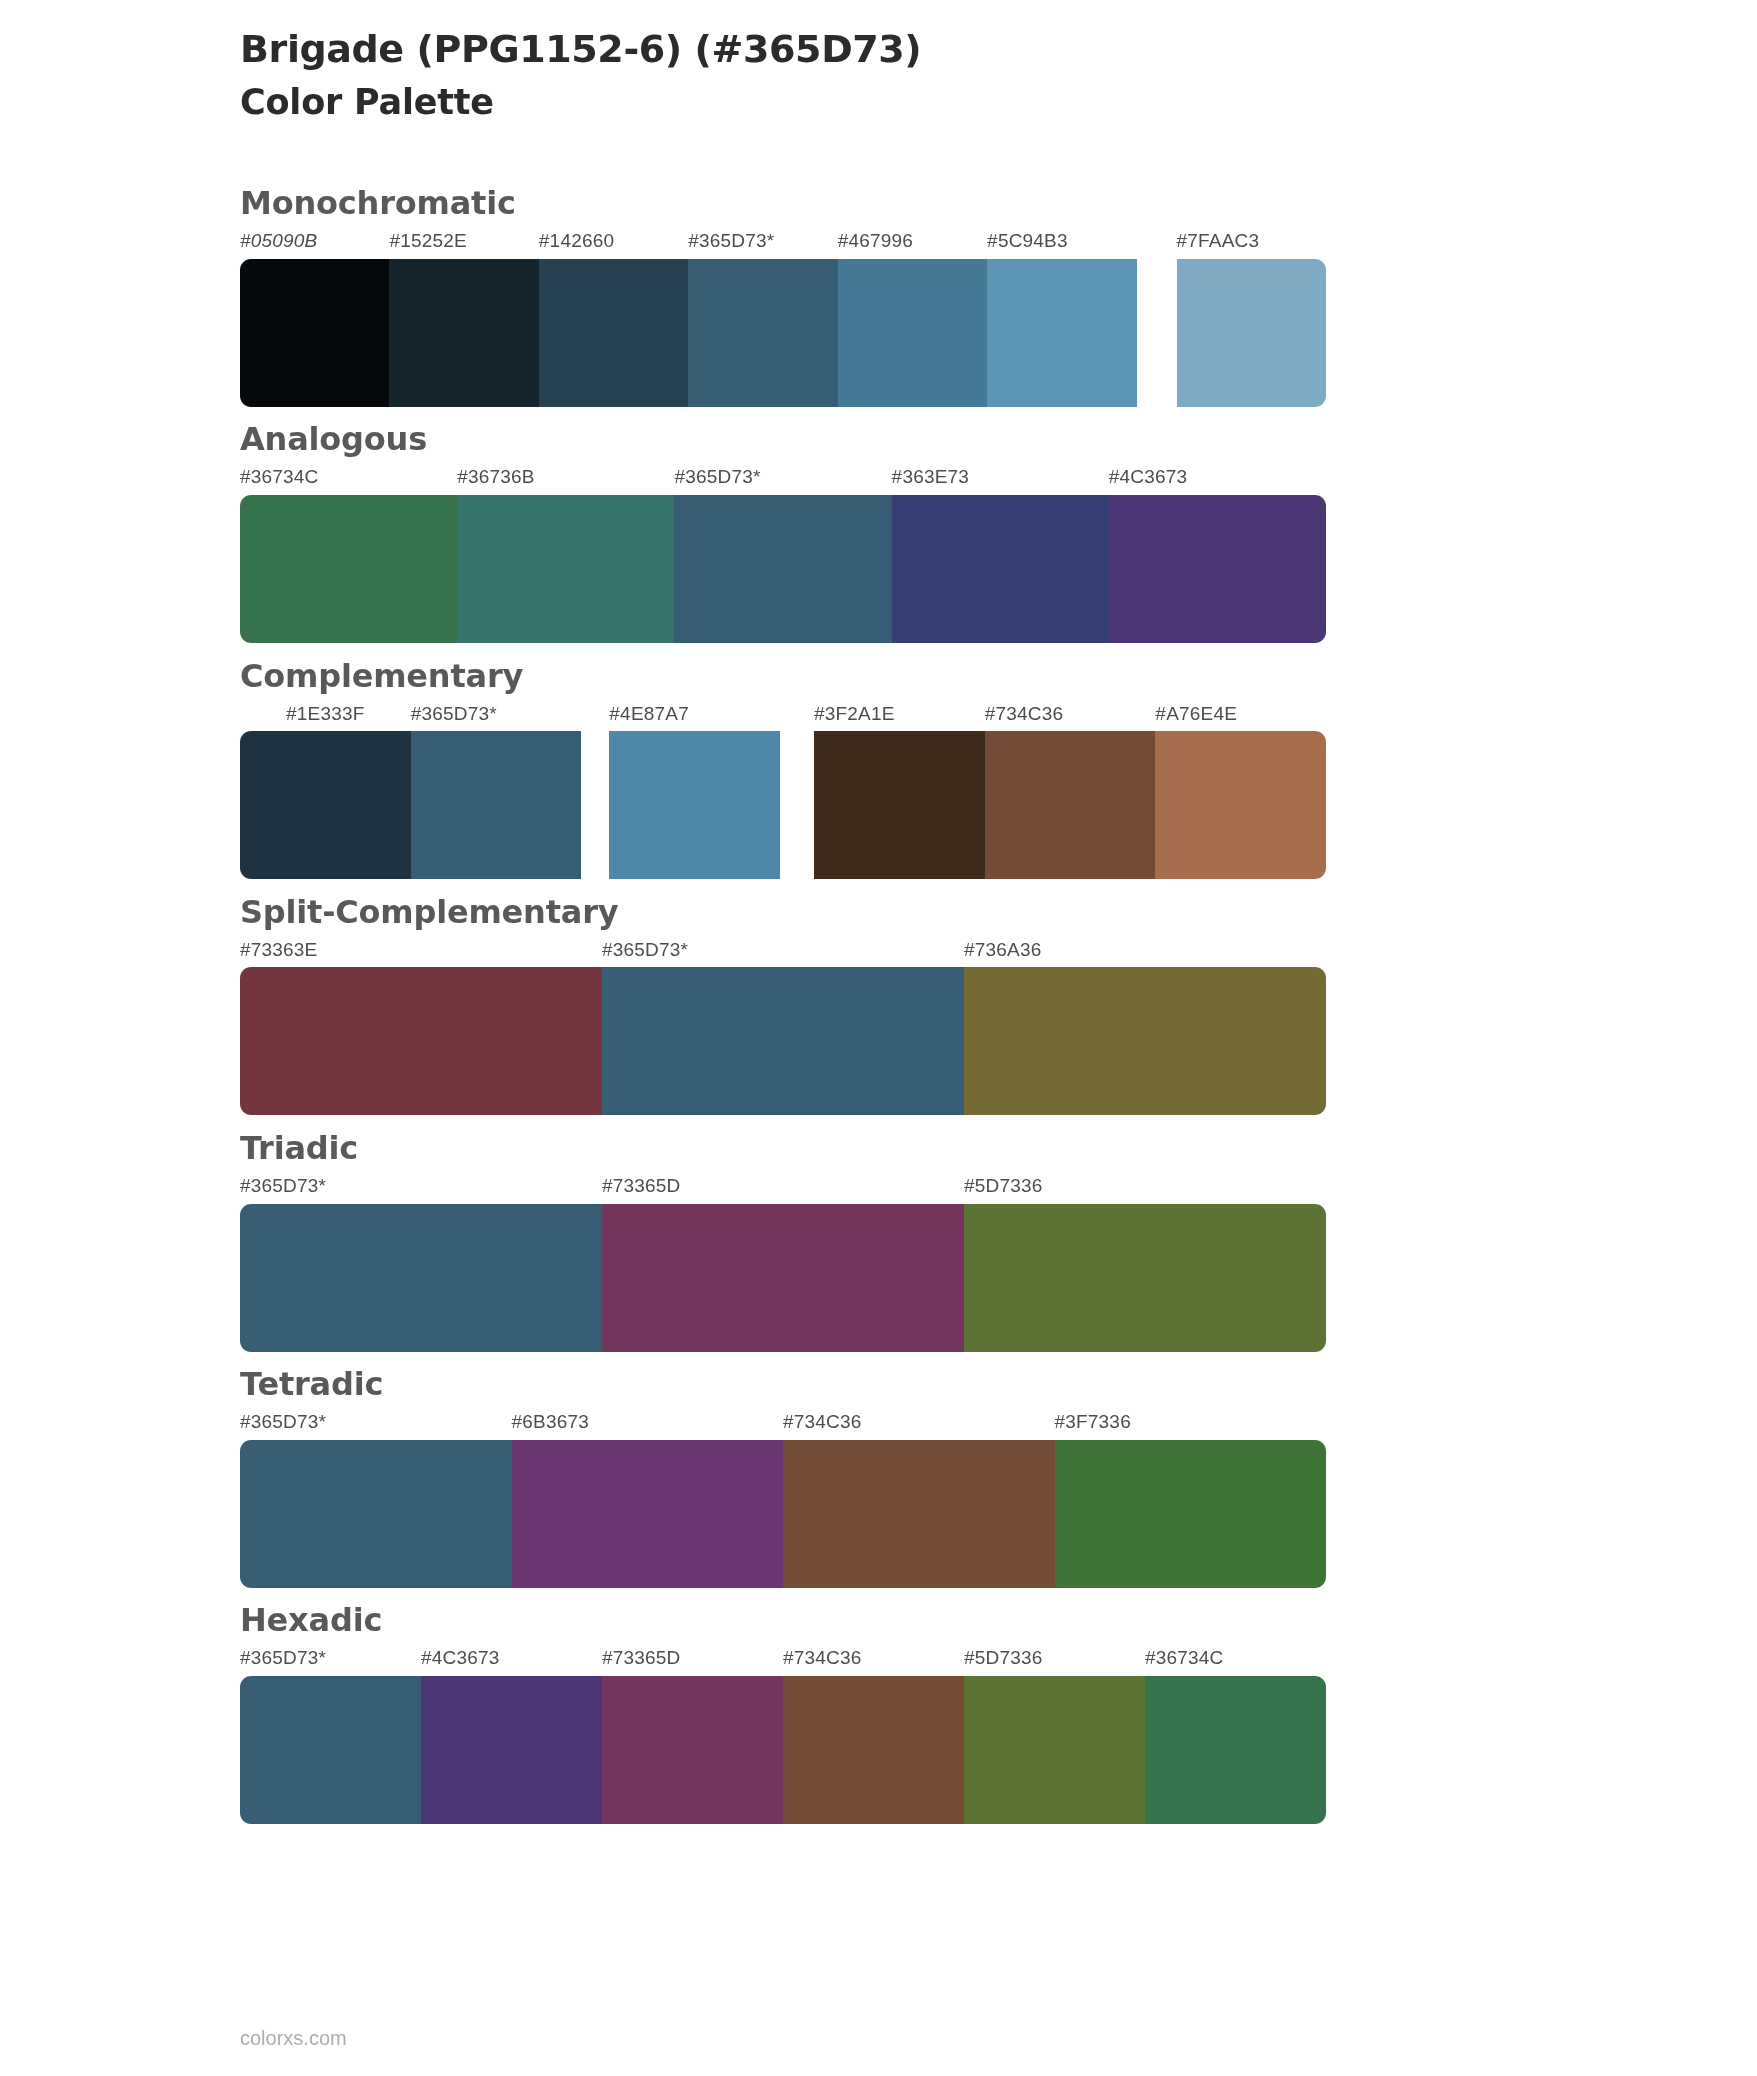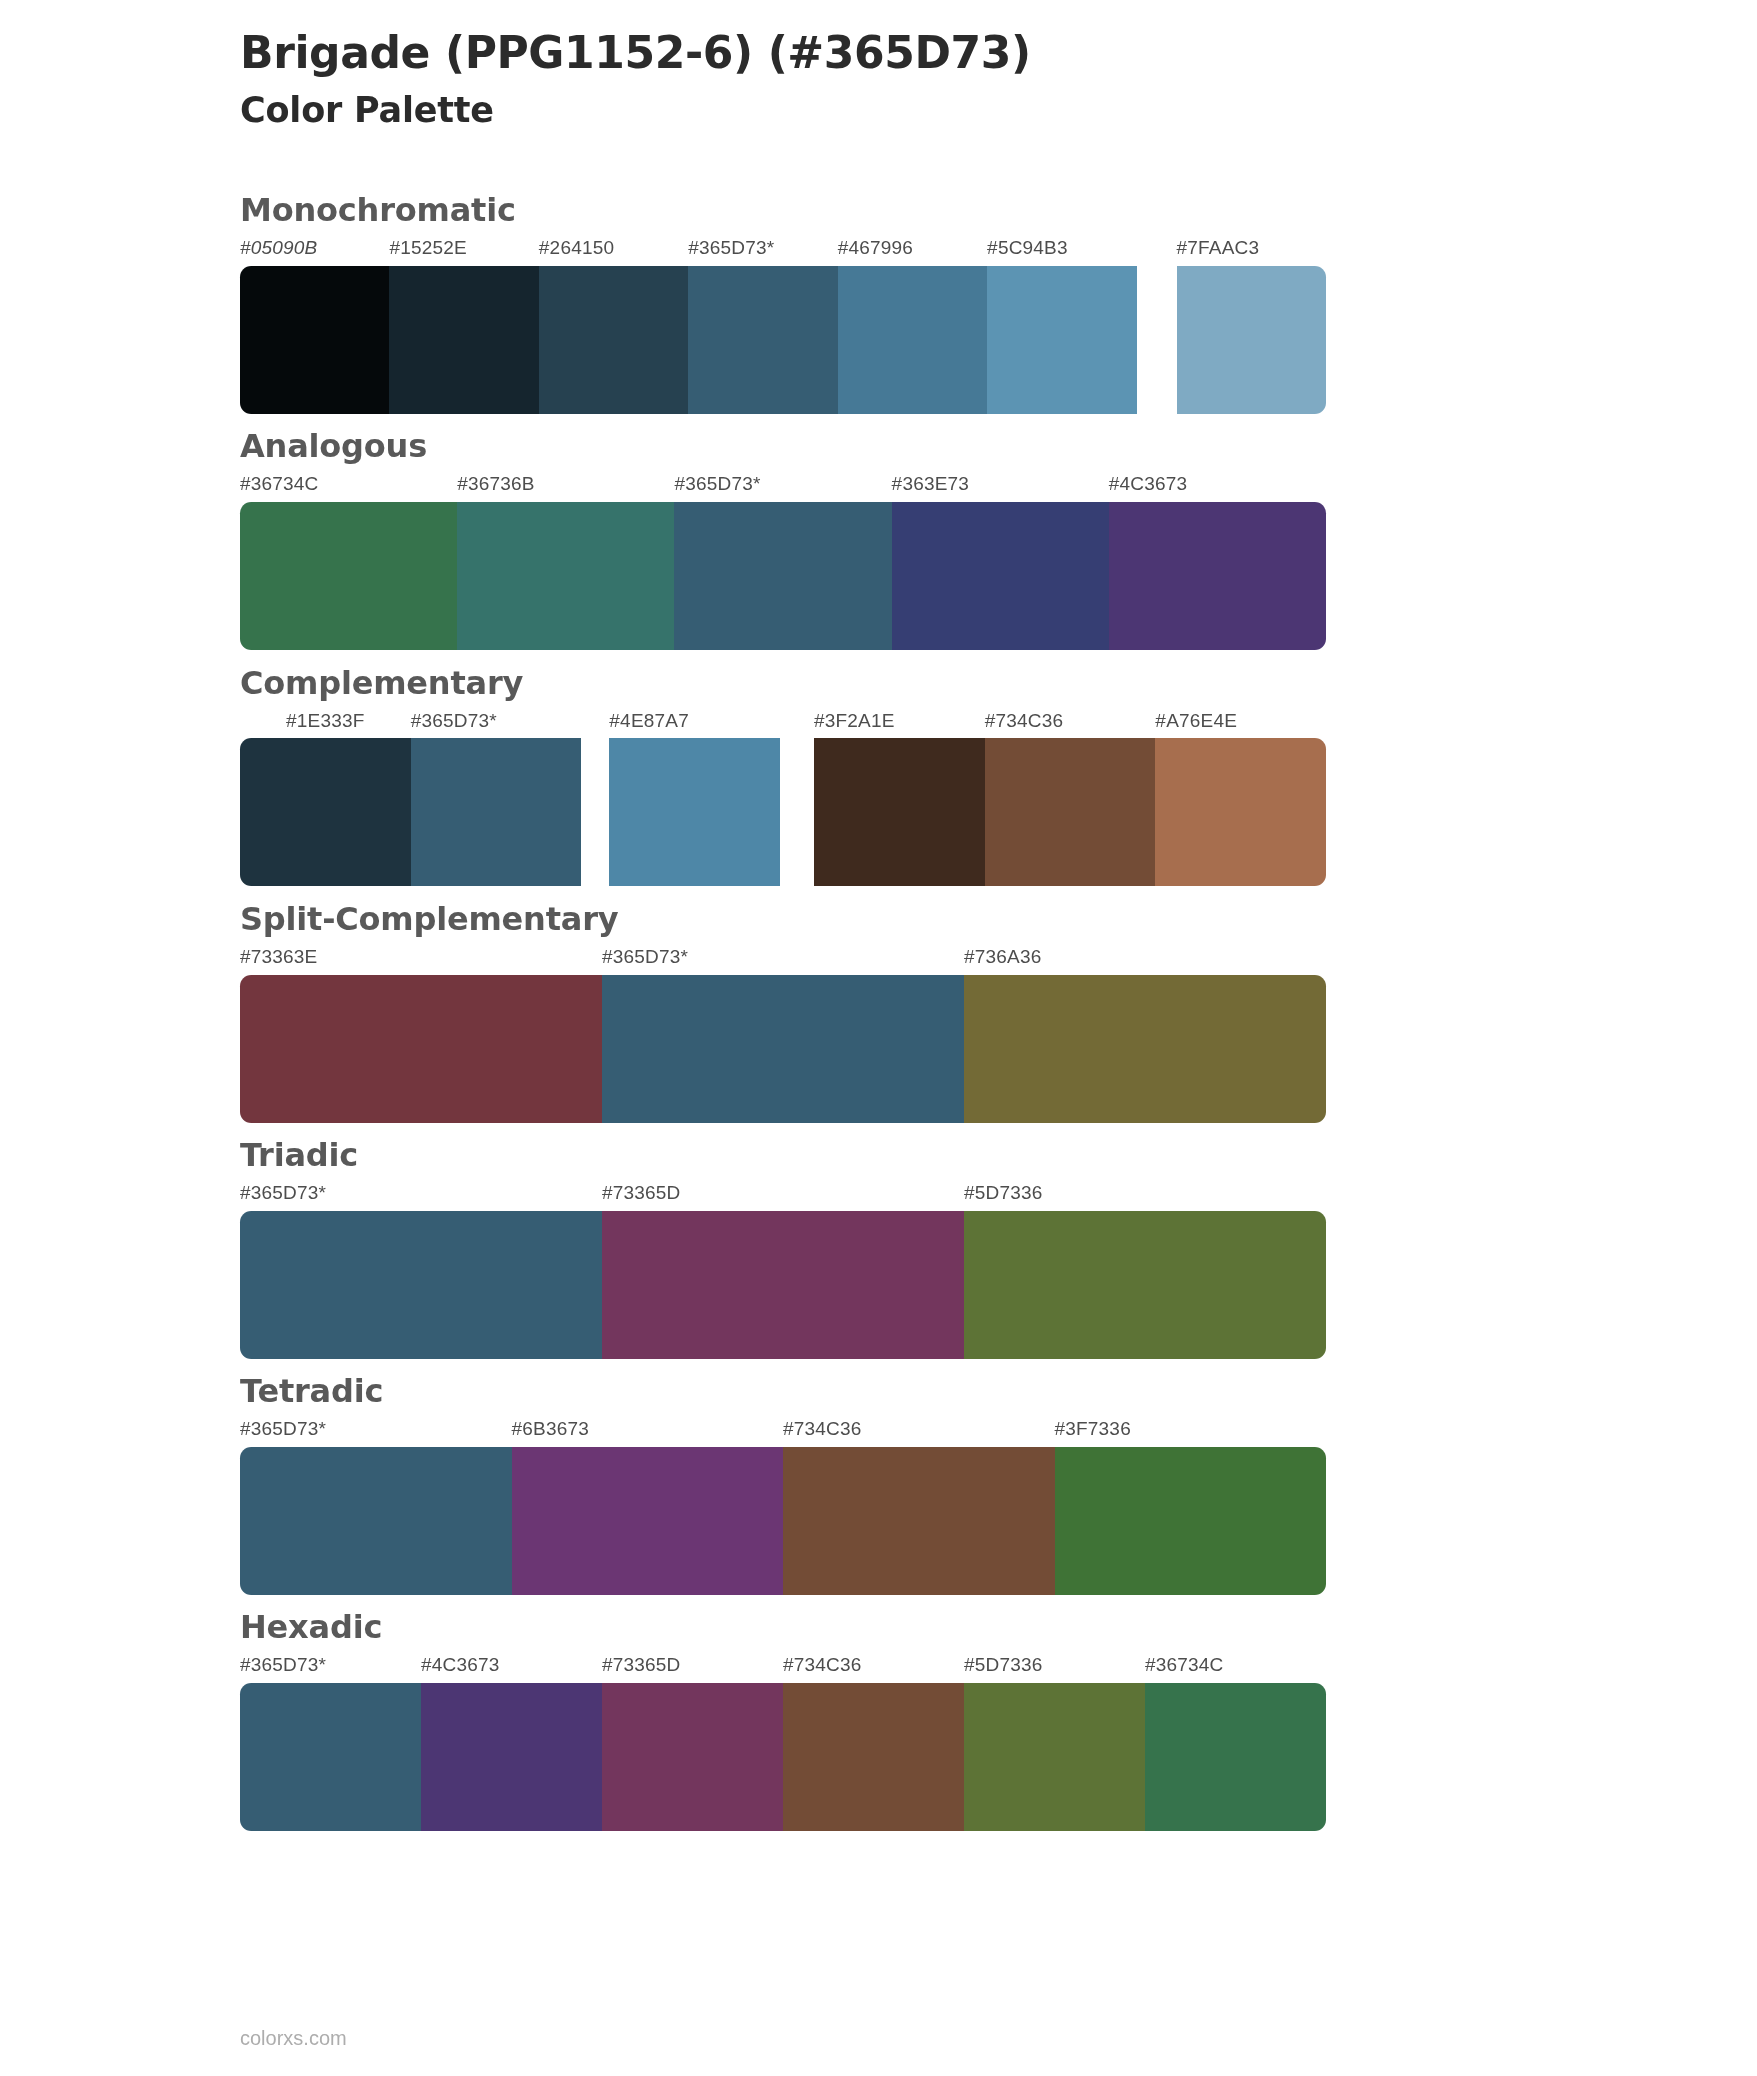--- a/index.html
+++ b/index.html
@@ -13,21 +13,21 @@
     width: 1757px;
     height: 2077px;
     position: relative;
     background: #ffffff;
     padding: 0;
   }
   .inner {
     padding: 27px 0 0 240px;
   }
   .title {
-    font-size: 44px;
+    font-size: 38px;
     font-weight: 700;
     color: #2b2b2b;
     letter-spacing: -0.4px;
     line-height: 1.18;
     font-family: "DejaVu Sans", sans-serif;
   }
   .subtitle {
     font-size: 35px;
     font-weight: 700;
     color: #2b2b2b;
@@ -110,21 +110,21 @@
           <div class="swatch-row" style="height: 177px;">
             <div class="swatch" style="flex: 1 1 0px; font-style: italic;">
               <div class="swatch-label">#05090B</div>
               <div class="swatch-chip" style="background: rgb(5, 9, 11); height: 148px;"></div>
             </div>
             <div class="swatch" style="flex: 1 1 0px;">
               <div class="swatch-label">#15252E</div>
               <div class="swatch-chip" style="background: rgb(21, 37, 46); height: 148px;"></div>
             </div>
             <div class="swatch" style="flex: 1 1 0px;">
-              <div class="swatch-label">#264150</div>
+              <div class="swatch-label">#142660</div>
               <div class="swatch-chip" style="background: rgb(38, 65, 80); height: 148px;"></div>
             </div>
             <div class="swatch" style="flex: 1 1 0px;">
               <div class="swatch-label">#365D73*</div>
               <div class="swatch-chip" style="background: rgb(54, 93, 115); height: 148px;"></div>
             </div>
             <div class="swatch" style="flex: 1 1 0px;">
               <div class="swatch-label">#467996</div>
               <div class="swatch-chip" style="background: rgb(70, 121, 150); height: 148px;"></div>
             </div>

